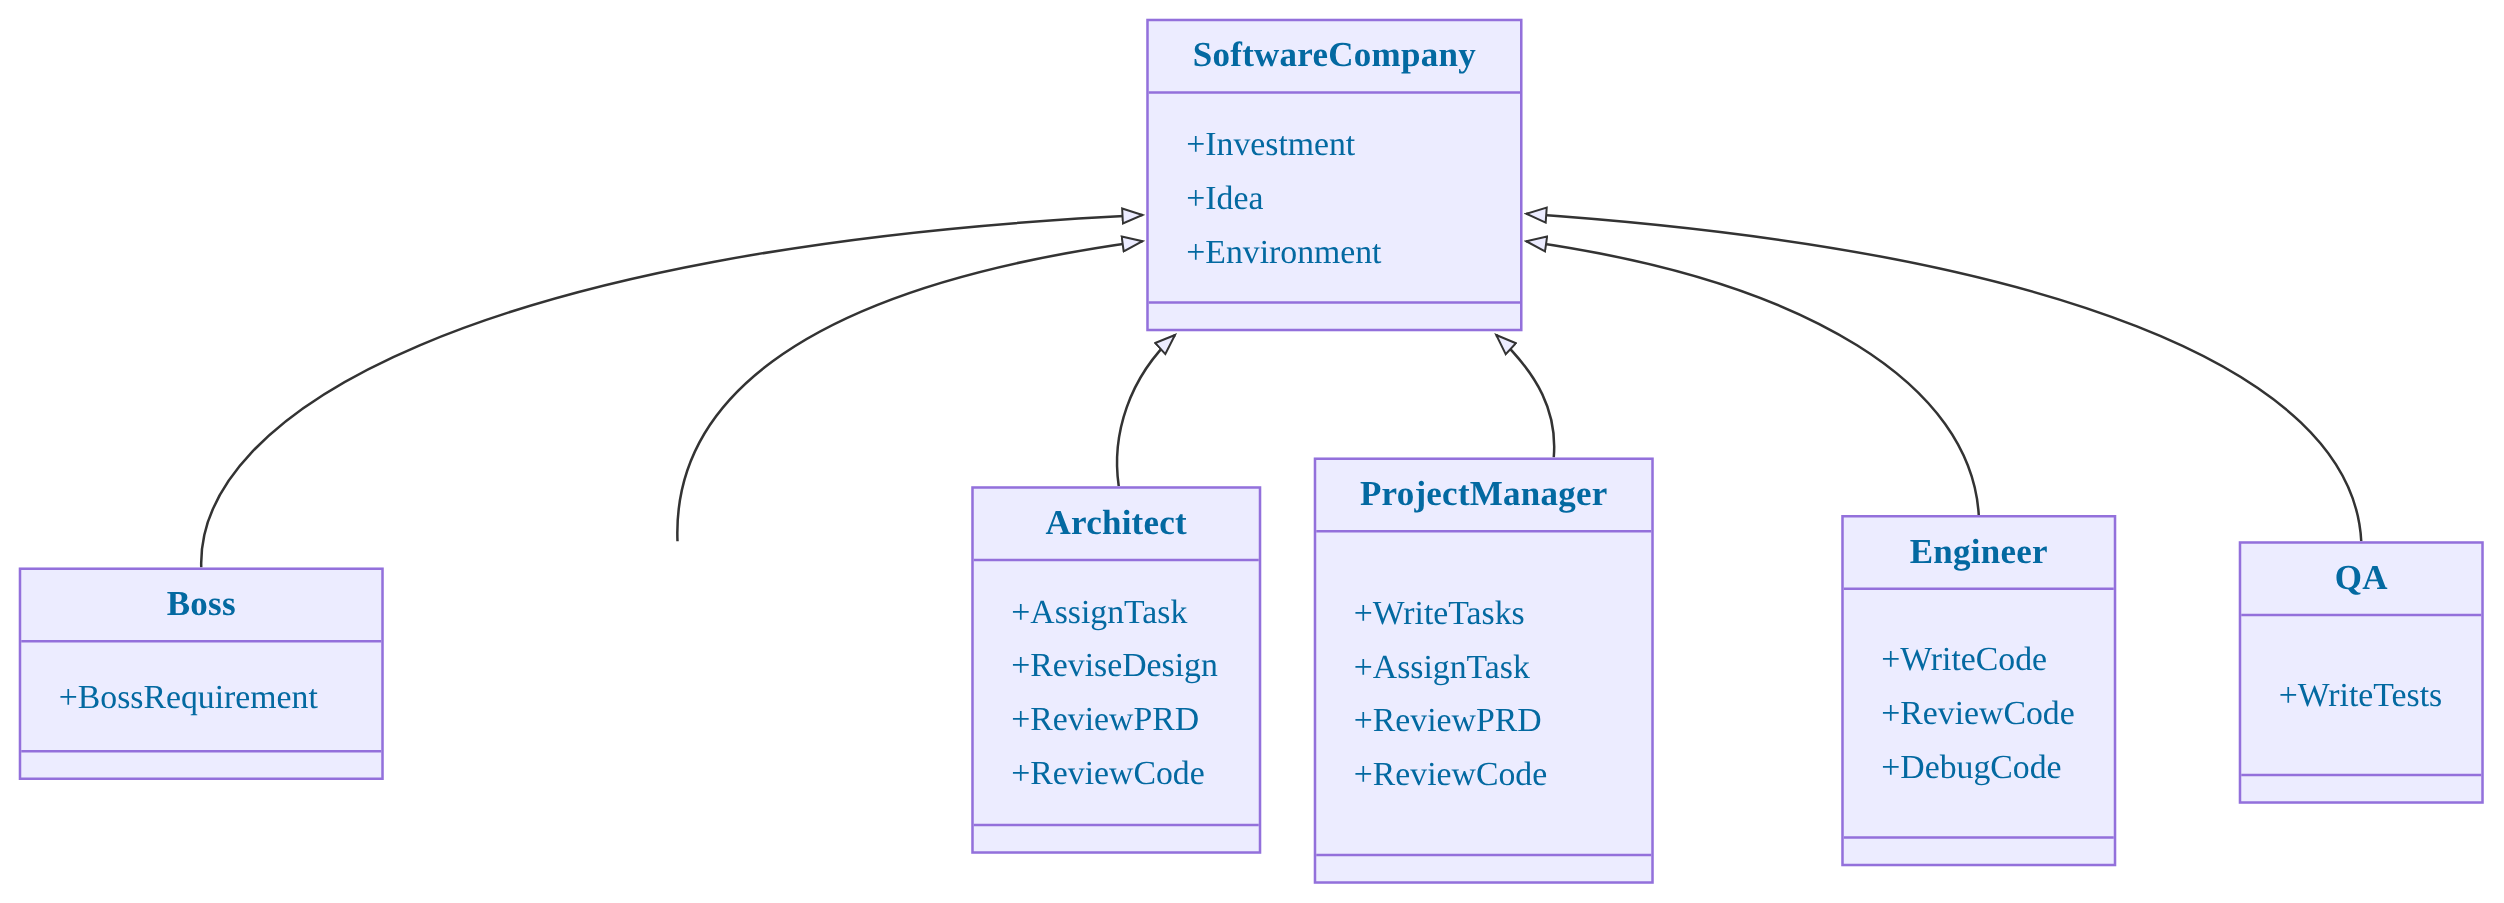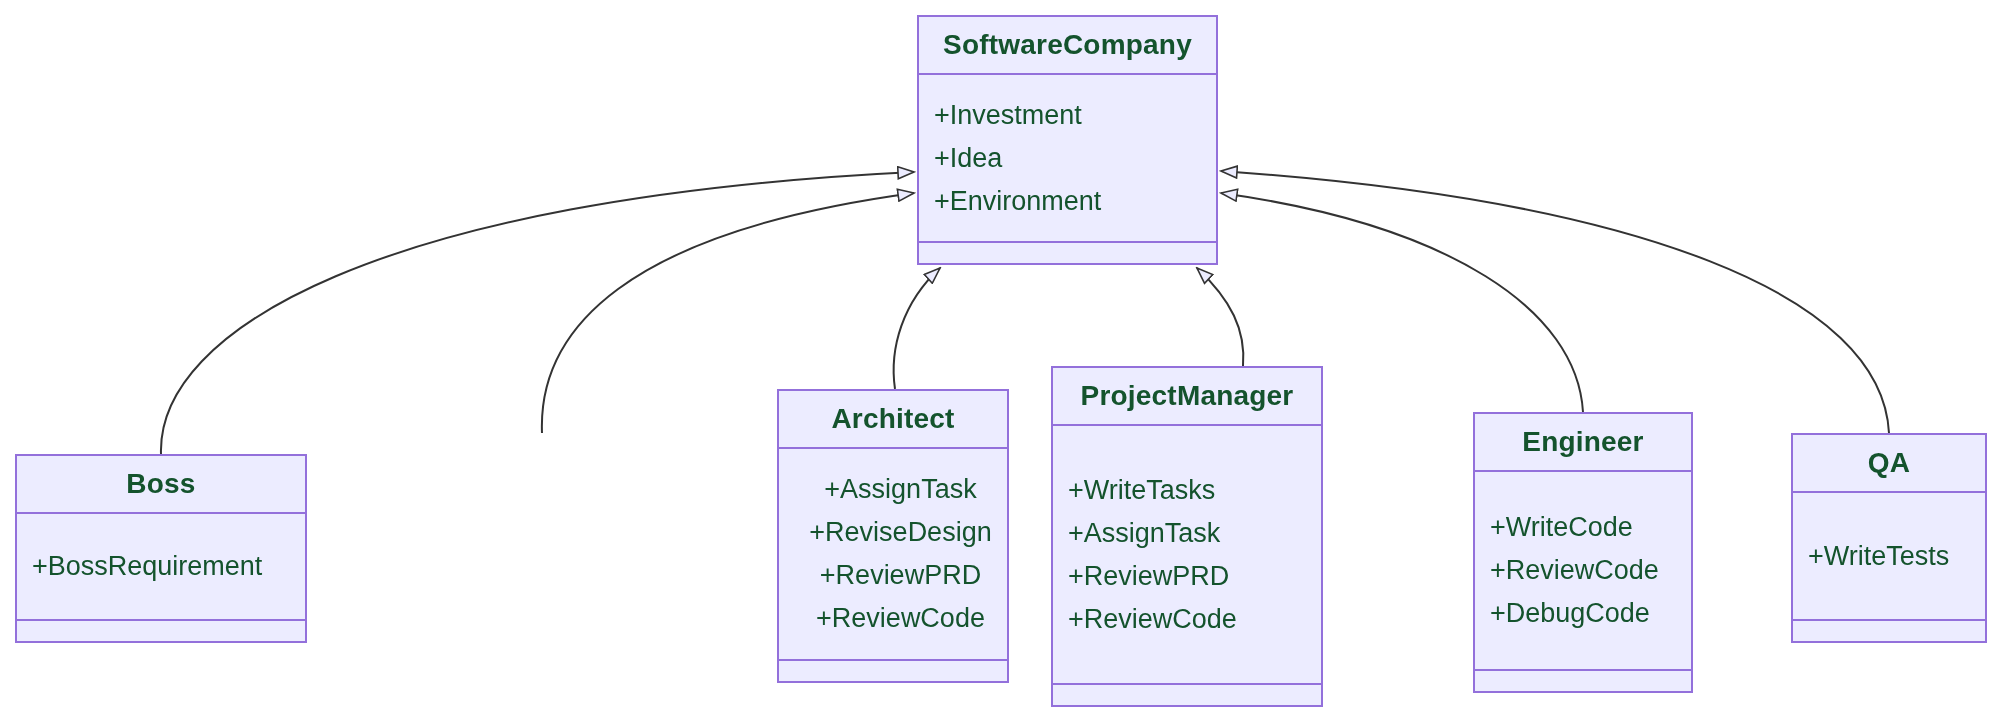--- a/index.html
+++ b/index.html
@@ -1,33 +1,33 @@
 <!DOCTYPE html>
 <html><head>
 <meta charset="utf-8">
 <style>
   html,body{margin:0;padding:0;background:#ffffff;}
   .stage{
     position:relative;width:2003px;height:722px;background:#ffffff;
-    font-family:Liberation Sans, sans-serif;color:#14532d;overflow:hidden;
+    font-family:Liberation Serif, serif;color:#0369a1;overflow:hidden;
   }
   .edges{position:absolute;left:0;top:0;width:2003px;height:722px;}
   .edges path.edge{fill:none;stroke:#333333;stroke-width:2px;}
   .class-node{
     position:absolute;box-sizing:border-box;background:#ECECFF;
     border:2px solid #9370DB;display:flex;flex-direction:column;
   }
   .node-title{
     flex:0 0 56px;display:flex;align-items:center;justify-content:center;
     font-weight:bold;font-size:28px;letter-spacing:0.2px;white-space:nowrap;
   }
   .node-attrs{
     flex:1 1 auto;border-top:2px solid #9370DB;border-bottom:2px solid #9370DB;
     display:flex;flex-direction:column;justify-content:center;
-    padding-left:15px;font-size:27px;
+    padding-left:30px;font-size:27px;
   }
   .attr{line-height:43px;white-space:nowrap;}
   .node-methods{flex:0 0 20px;}
 </style>
 </head>
 <body>
 
 <div class="stage">
 
   <svg class="edges" viewBox="0 0 2003 722">
@@ -47,30 +47,30 @@
   <div class="class-node" style="left:917px;top:15px;width:301px;height:250px;">
     <div class="node-title">SoftwareCompany</div>
     <div class="node-attrs">
       <div class="attr">+Investment</div>
       <div class="attr">+Idea</div>
       <div class="attr">+Environment</div>
     </div>
     <div class="node-methods"></div>
   </div>
 
-  <div class="class-node" style="left:15px;top:454px;width:292px;height:189px;">
+  <div class="class-node" style="left:15px;top:454px;width:292px;height:170px;">
     <div class="node-title">Boss</div>
     <div class="node-attrs">
       <div class="attr">+BossRequirement</div>
     </div>
     <div class="node-methods"></div>
   </div>
 
 
-  <div class="class-node" style="left:777px;top:389px;width:232px;height:294px;text-align:center;">
+  <div class="class-node" style="left:777px;top:389px;width:232px;height:294px;">
     <div class="node-title">Architect</div>
     <div class="node-attrs">
       <div class="attr">+AssignTask</div>
       <div class="attr">+ReviseDesign</div>
       <div class="attr">+ReviewPRD</div>
       <div class="attr">+ReviewCode</div>
     </div>
     <div class="node-methods"></div>
   </div>
 

